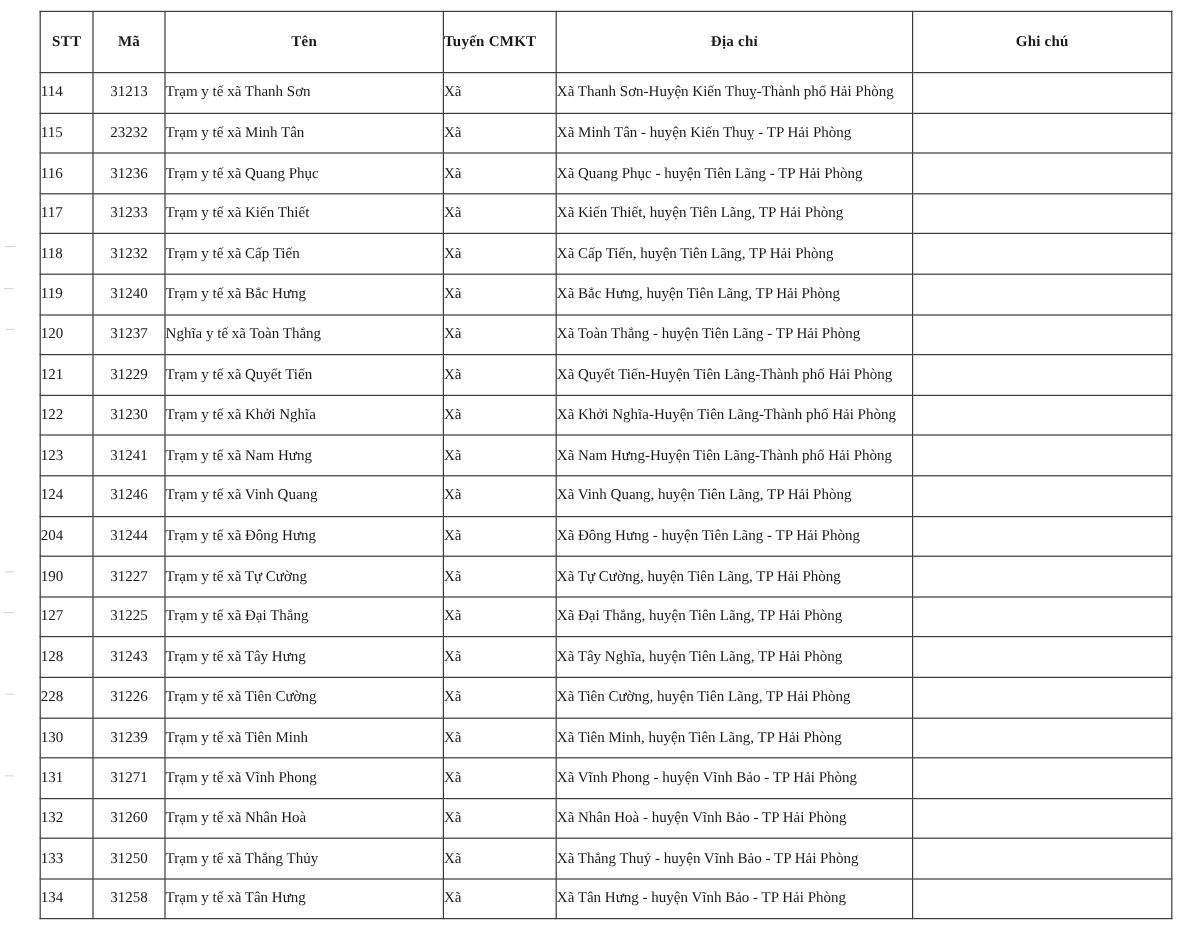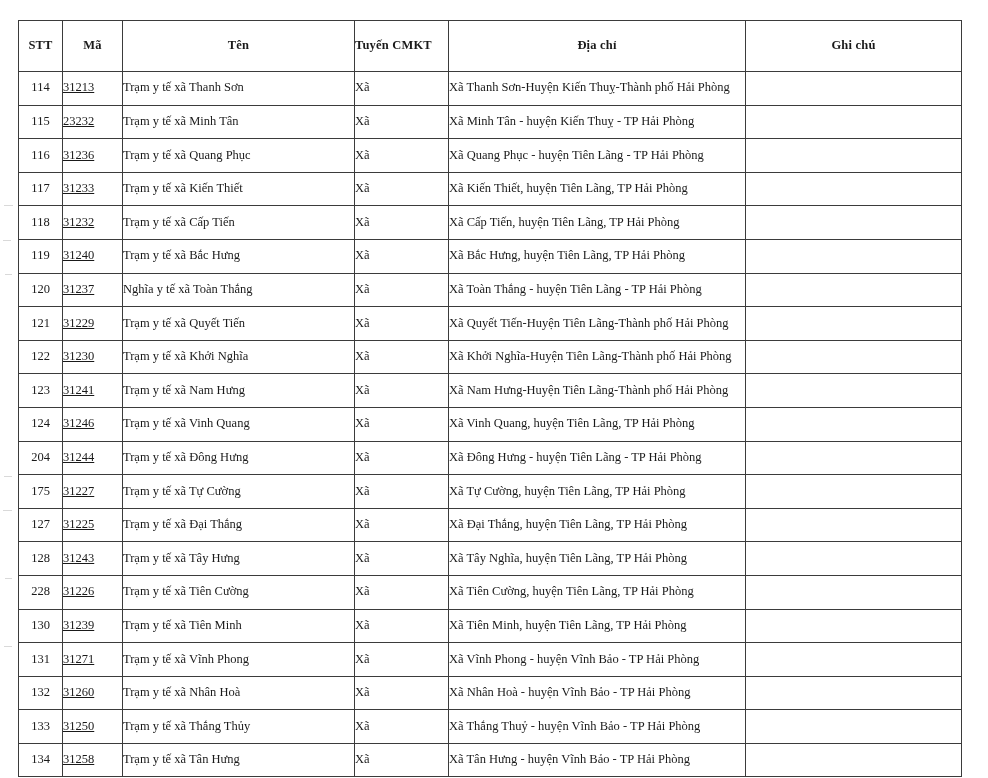--- a/index.html
+++ b/index.html
@@ -21,24 +21,23 @@
   .scan-mark {
     position: absolute;
     background: #b9b9b9;
     height: 1px;
     opacity: .55;
     pointer-events: none;
   }
 
   .page {
     position: absolute;
-    left: 18px;
+    left: 33px;
     top: 9px;
     width: 943px;
-    margin-top: 11px;
   }
 
   table.registry {
     border-collapse: collapse;
     table-layout: fixed;
     width: 943px;
     background: #fff;
   }
 
   table.registry th,
@@ -77,27 +76,25 @@
   col.c-ma     { width: 60px;  }
   col.c-ten    { width: 232px; }
   col.c-tuyen  { width: 94px;  }
   col.c-dia    { width: 297px; }
   col.c-ghichu { width: 216px; }
 
   
   tbody tr { height: 33.6px; }
 
   td.c-stt {
+    font-size: 12.5px;
+  }
+  td.c-ma {
     text-align: center;
     font-size: 12.5px;
-  }
-  td.c-ma {
-    text-align: left;
-    font-size: 12.5px;
-    text-decoration: underline;
   }
   td.c-ten {
     text-align: left;
     padding-left: 8px;
     font-size: 12.5px;
   }
   td.c-tuyen {
     text-align: left;
     padding-left: 7px;
     font-size: 12.5px;
@@ -235,21 +232,21 @@
         </tr>
         <tr>
           <td class="c-stt">204</td>
           <td class="c-ma">31244</td>
           <td class="c-ten">Trạm y tế xã Đông Hưng</td>
           <td class="c-tuyen">Xã</td>
           <td class="c-dia">Xã Đông Hưng - huyện Tiên Lãng - TP Hải Phòng</td>
           <td class="c-ghichu"></td>
         </tr>
         <tr>
-          <td class="c-stt">175</td>
+          <td class="c-stt">190</td>
           <td class="c-ma">31227</td>
           <td class="c-ten">Trạm y tế xã Tự Cường</td>
           <td class="c-tuyen">Xã</td>
           <td class="c-dia">Xã Tự Cường, huyện Tiên Lãng, TP Hải Phòng</td>
           <td class="c-ghichu"></td>
         </tr>
         <tr>
           <td class="c-stt">127</td>
           <td class="c-ma">31225</td>
           <td class="c-ten">Trạm y tế xã Đại Thắng</td>

